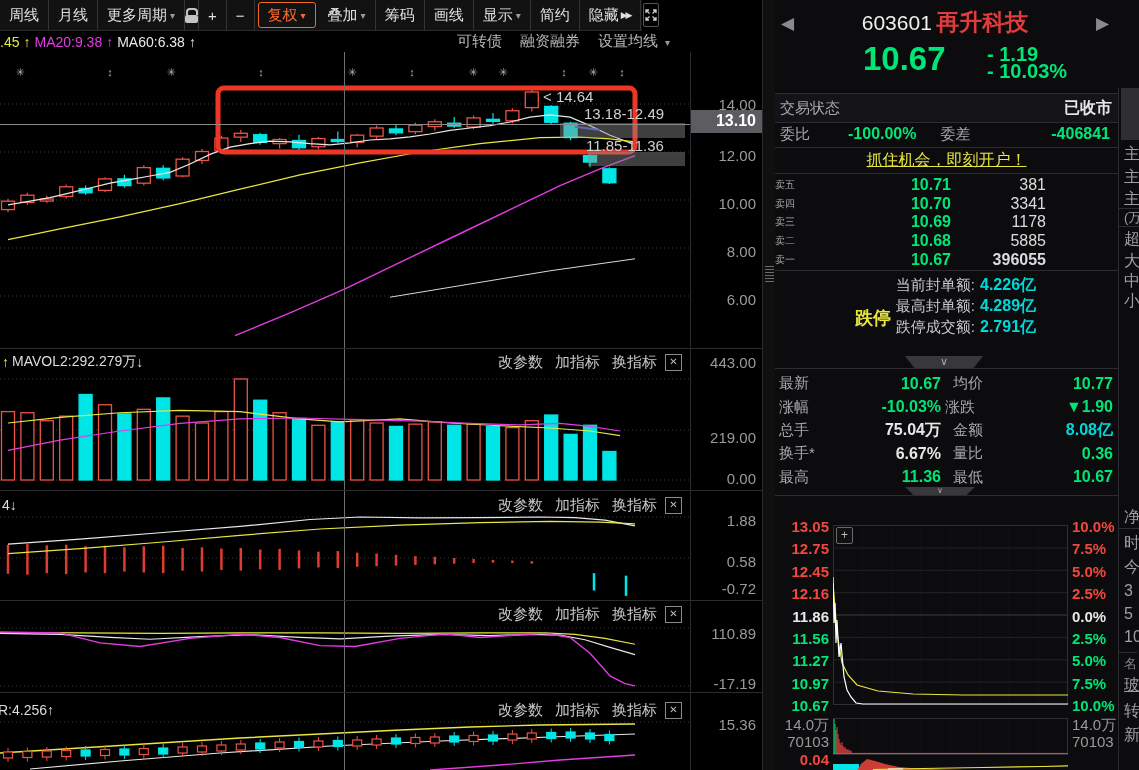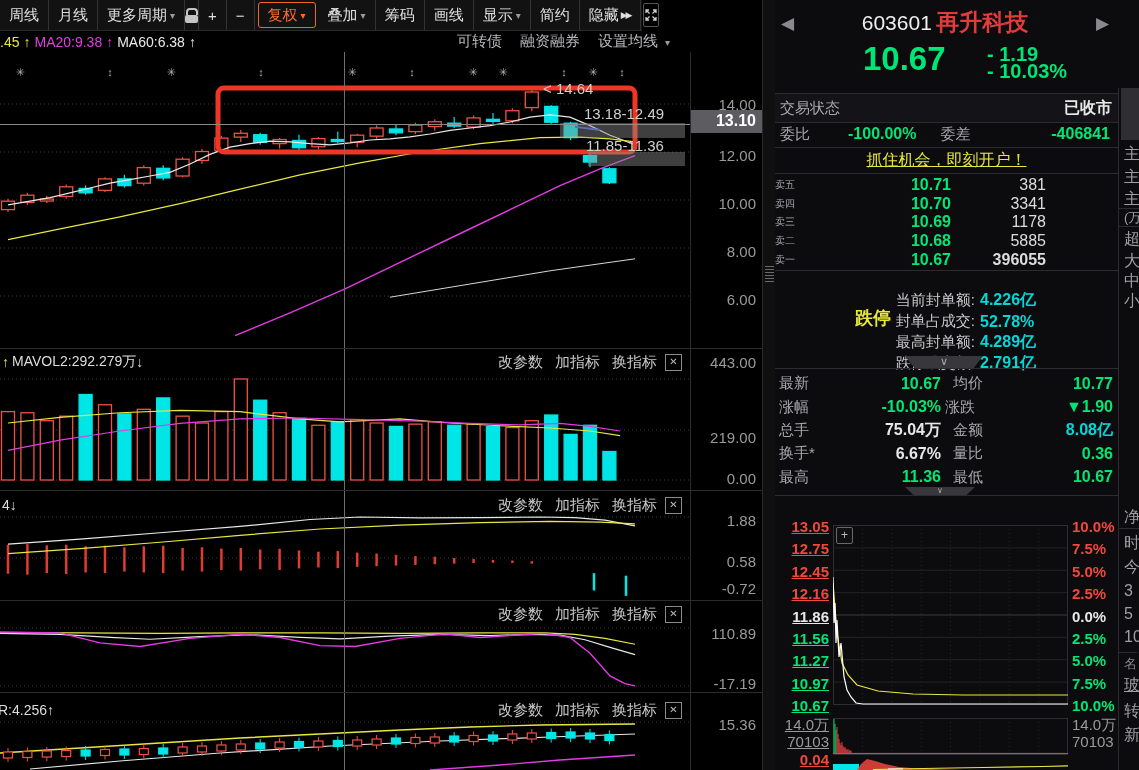--- a/index.html
+++ b/index.html
@@ -48,21 +48,21 @@
   .askrow .ap{width:130px;text-align:right;font-size:16px;font-weight:bold;}
   .askrow .av{flex:1;text-align:right;font-size:16px;color:#dcdcdc;padding-right:72px;}
   .limrow{display:flex;height:21px;align-items:center;font-size:15px;}
   .limrow .lk{width:200px;text-align:right;color:#c9c9cd;}
   .limrow .lv{margin-left:5px;font-weight:bold;font-size:16px;}
   .chevtab{background:#38383c;color:#aaa;text-align:center;font-size:11px;line-height:11px;cursor:pointer;clip-path:polygon(12% 100%,88% 100%,100% 0,0 0);}
   .strow{display:flex;height:23.4px;align-items:center;}
   .strow .k{color:#a8a8ac;font-size:15px;}
   .strow .v{font-weight:bold;font-size:16px;text-align:right;}
   .ed{color:#9fa0a4;font-size:16px;height:22px;line-height:22px;padding-left:5px;overflow:hidden;white-space:nowrap;}
-  .ia-lab{font-size:15px;font-weight:bold;text-align:right;width:52px;text-decoration:underline;}
+  .ia-lab{font-size:15px;font-weight:bold;text-align:right;width:52px;}
   .ia-rlab{font-size:15px;font-weight:bold;text-align:left;width:46px;}
   .plusbox{width:15px;height:15px;border:1px solid #6a6a6e;color:#bbb;text-align:center;line-height:14px;font-size:12px;border-radius:2px;cursor:pointer;background:rgba(20,20,20,.6);}
   .grip{width:9px;height:18px;background:repeating-linear-gradient(0deg,#6a6a6a 0 1px,transparent 1px 3px);}
 </style>
 </head>
 <body>
 
 <div id="app">
 
   <div class="abs toolbar">
@@ -383,21 +383,21 @@
   <div class="abs axlab" style="left:690px;top:96px">14.00</div>
   <div class="abs axlab" style="left:690px;top:147px">12.00</div>
   <div class="abs axlab" style="left:690px;top:195px">10.00</div>
   <div class="abs axlab" style="left:690px;top:243px">8.00</div>
   <div class="abs axlab" style="left:690px;top:291px">6.00</div>
 
   <div class="abs" style="left:344px;top:52px;width:1px;height:718px;background:#6e6e6e"></div>
   <div class="abs" style="left:0;top:124px;width:762px;height:1px;background:#8a8a8a"></div>
   <div class="abs crossbox" style="left:690px;top:110px">13.10</div>
 
-  <div class="abs ovtext" style="left:543px;top:80px">&lt; 14.64</div>
+  <div class="abs ovtext" style="left:543px;top:88px">&lt; 14.64</div>
   <div class="abs ovtext" style="left:584px;top:105px">13.18-12.49</div>
   <div class="abs ovtext" style="left:586px;top:137px">11.85-11.36</div>
 
   <div class="abs vsep" style="left:690px;top:52px;height:718px"></div>
   <div class="abs hsep" style="left:0;top:348px;width:762px"></div>
   <div class="abs hsep" style="left:0;top:490px;width:762px"></div>
   <div class="abs hsep" style="left:0;top:600px;width:762px"></div>
   <div class="abs hsep" style="left:0;top:692px;width:762px"></div>
 
   <div class="abs panhead" style="left:2px;top:352px;width:686px">
@@ -510,28 +510,24 @@
       <div class="askrow">
           <span class="al">卖一</span>
           <span class="ap grn">10.67</span>
           <span class="av bold wht">396055</span>
         </div>
     </div>
     <div class="abs hsep" style="left:0;top:270px;width:343px"></div>
 
     <div class="abs" style="left:0;top:272px;width:343px">
       <div class="abs yel bold" style="left:80px;top:34px;font-size:18px">跌停</div>
-      <div style="padding-top:18px">
+      <div style="padding-top:3px">
         <div class="limrow">
             <span class="lk">当前封单额:</span>
             <span class="lv cyn">4.226亿</span>
-          </div>
-        <div class="limrow">
-            <span class="lk">封单占成交:</span>
-            <span class="lv cyn">52.78%</span>
           </div>
         <div class="limrow">
             <span class="lk">最高封单额:</span>
             <span class="lv cyn">4.289亿</span>
           </div>
         <div class="limrow">
             <span class="lk">跌停成交额:</span>
             <span class="lv cyn">2.791亿</span>
           </div>
       </div>

